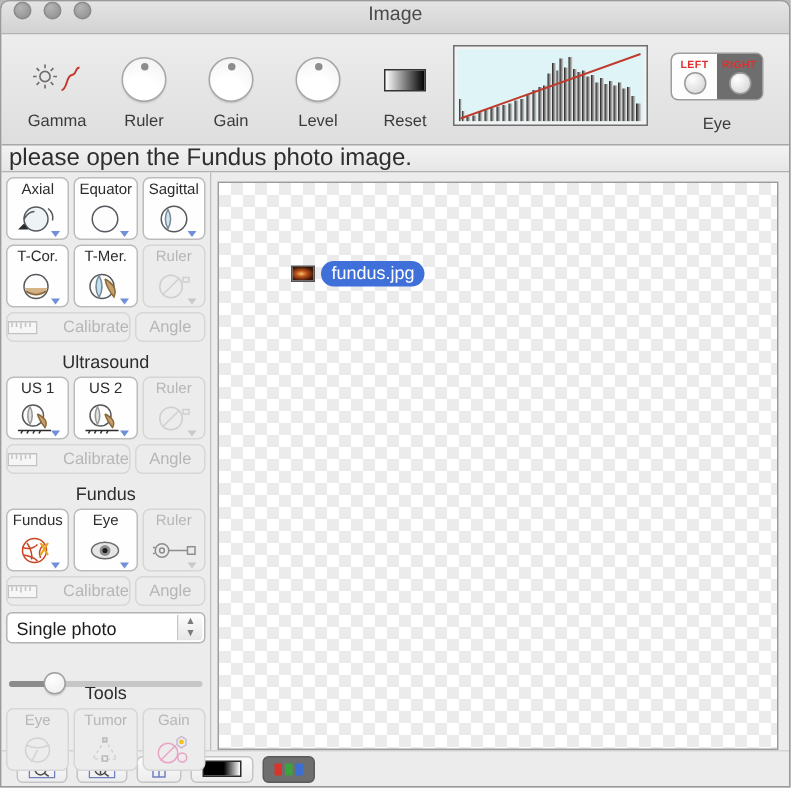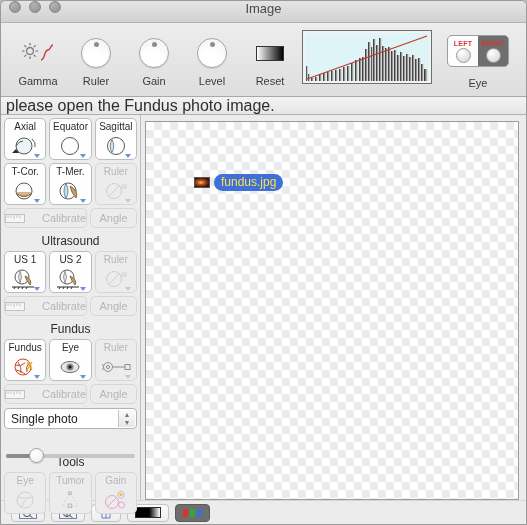--- a/index.html
+++ b/index.html
@@ -185,21 +185,21 @@
     background-image:
       linear-gradient(45deg, #ebebeb 25%, transparent 25%, transparent 75%, #ebebeb 75%),
       linear-gradient(45deg, #ebebeb 25%, transparent 25%, transparent 75%, #ebebeb 75%);
     background-size: 16px 16px;
     background-position: 0 0, 8px 8px;
   }
   .filechip { position: absolute; left: 48px; top: 52px; display: flex; align-items: center; gap: 4px; }
   .thumbimg { width: 16px; height: 11px; border: 1px solid #555;
               background: radial-gradient(ellipse at 42% 50%, #f5c46a 0%, #c0551c 30%, #3a1206 75%); }
   .chiplabel {
-    background: #3f6fd8; color: #fde047; font-size: 12px;
+    background: #3f6fd8; color: #ffffff; font-size: 12px;
     padding: 1px 7px 2px; border-radius: 9px;
   }
 
   
   .bottombar {
     flex: 0 0 24px; height: 24px;
     background: #ececec;
     display: flex; align-items: center; gap: 6px; padding-left: 10px;
     border-top: 1px solid #d4d4d4;
   }

